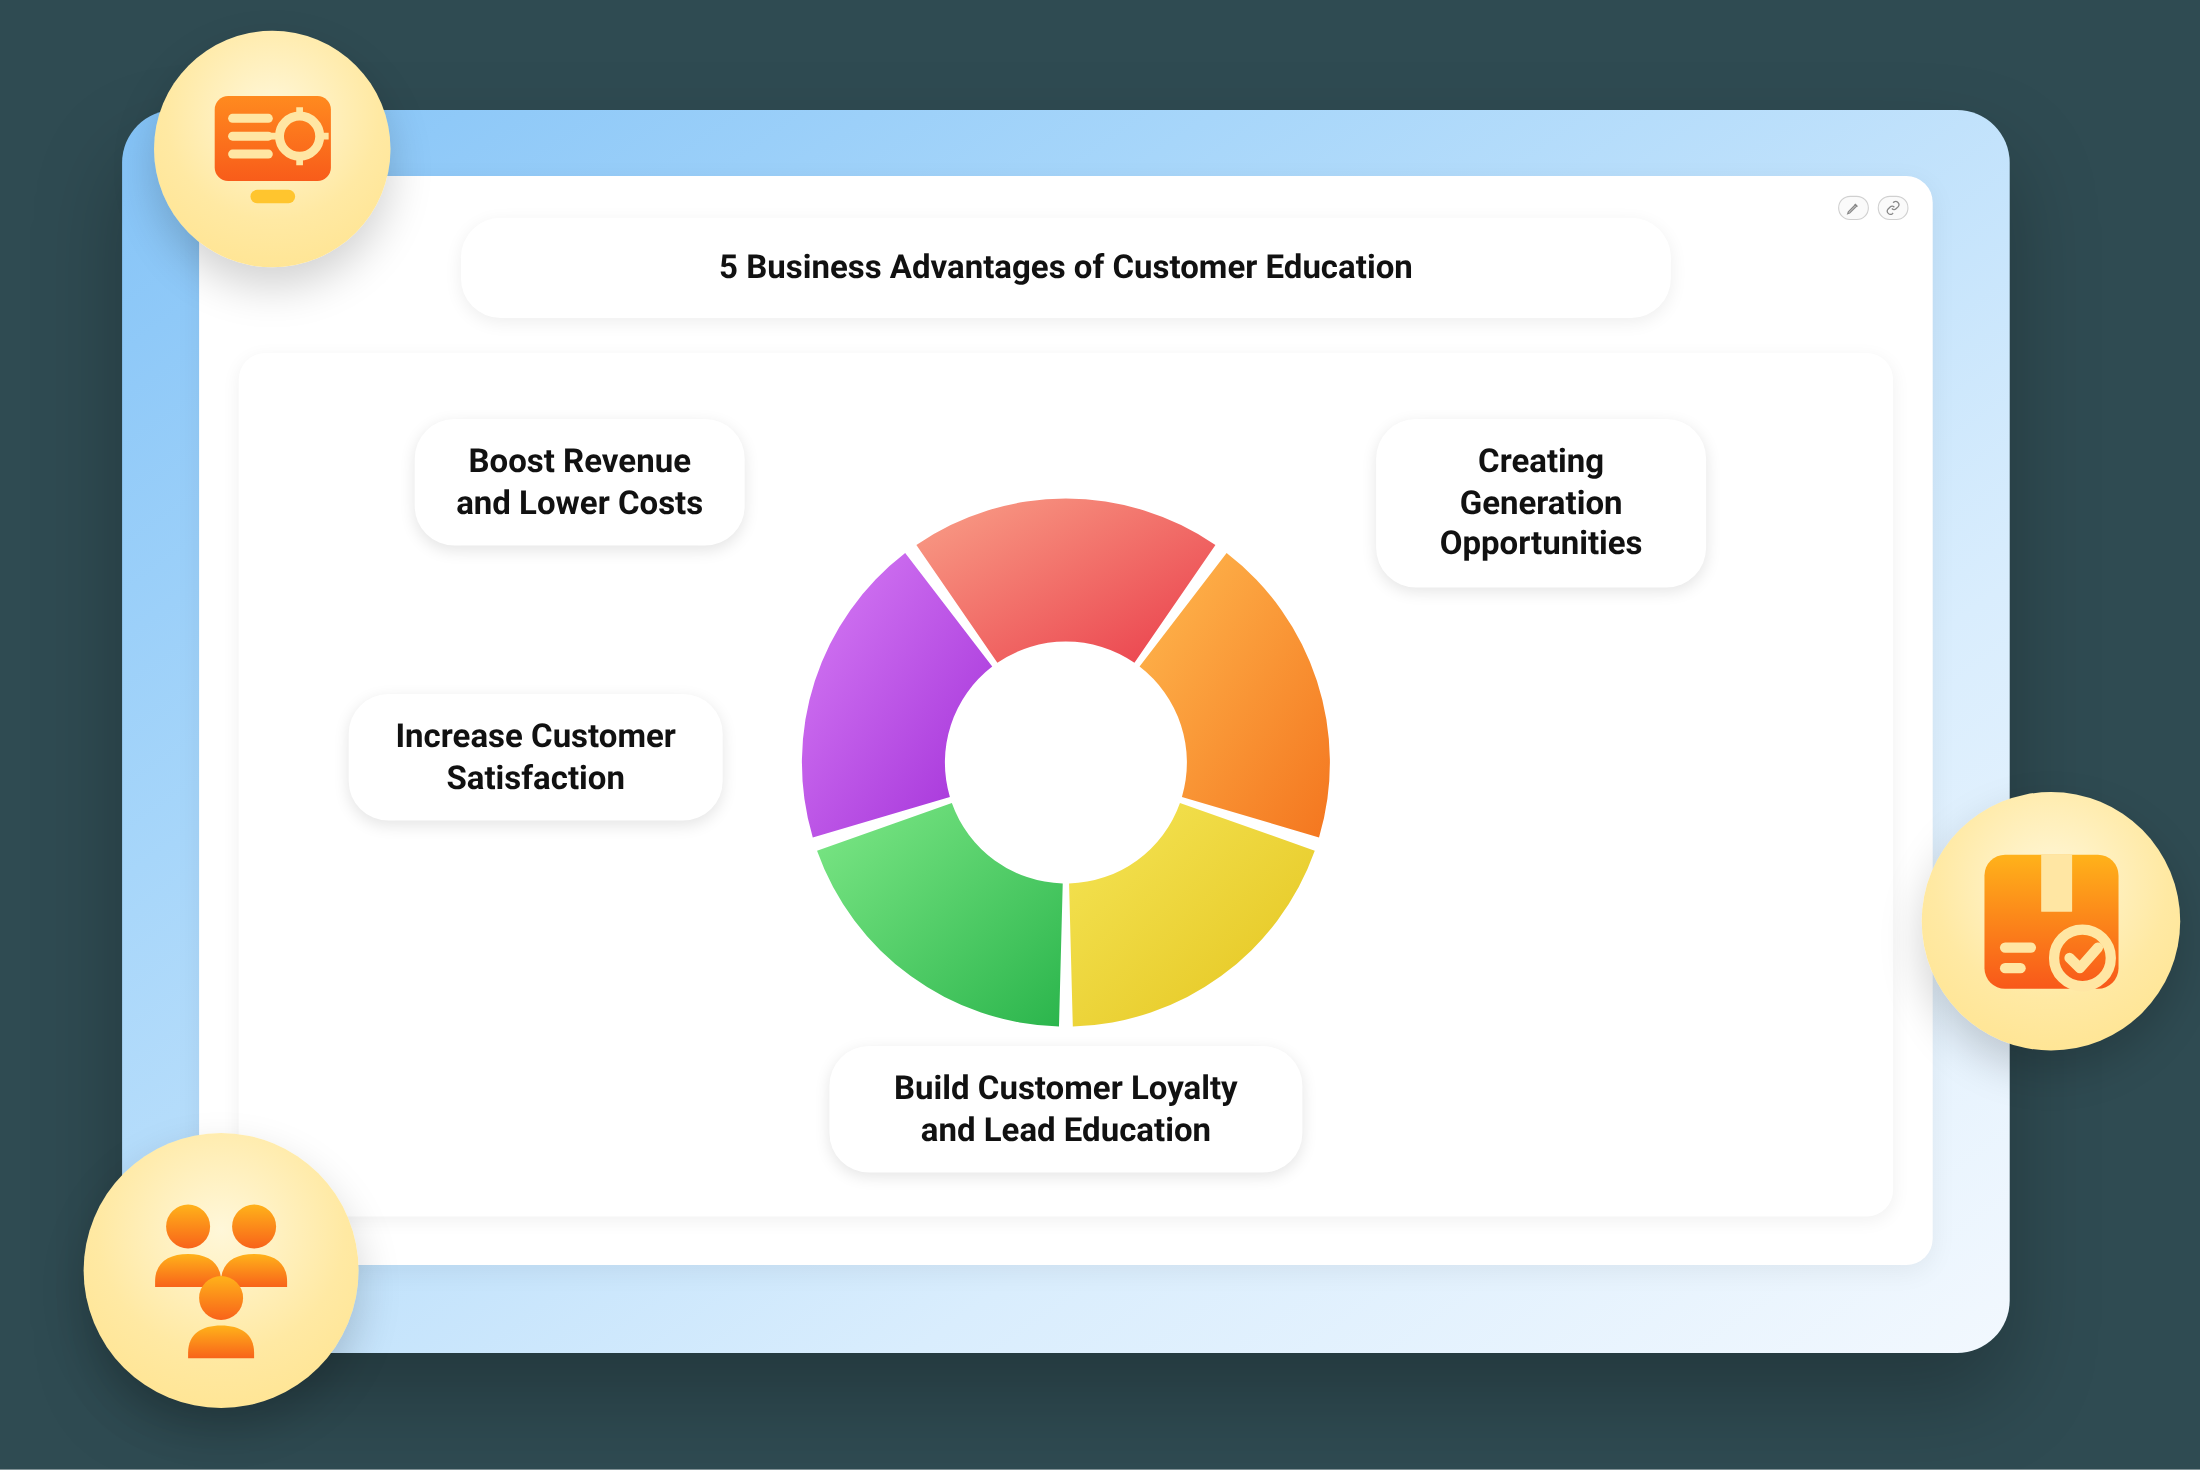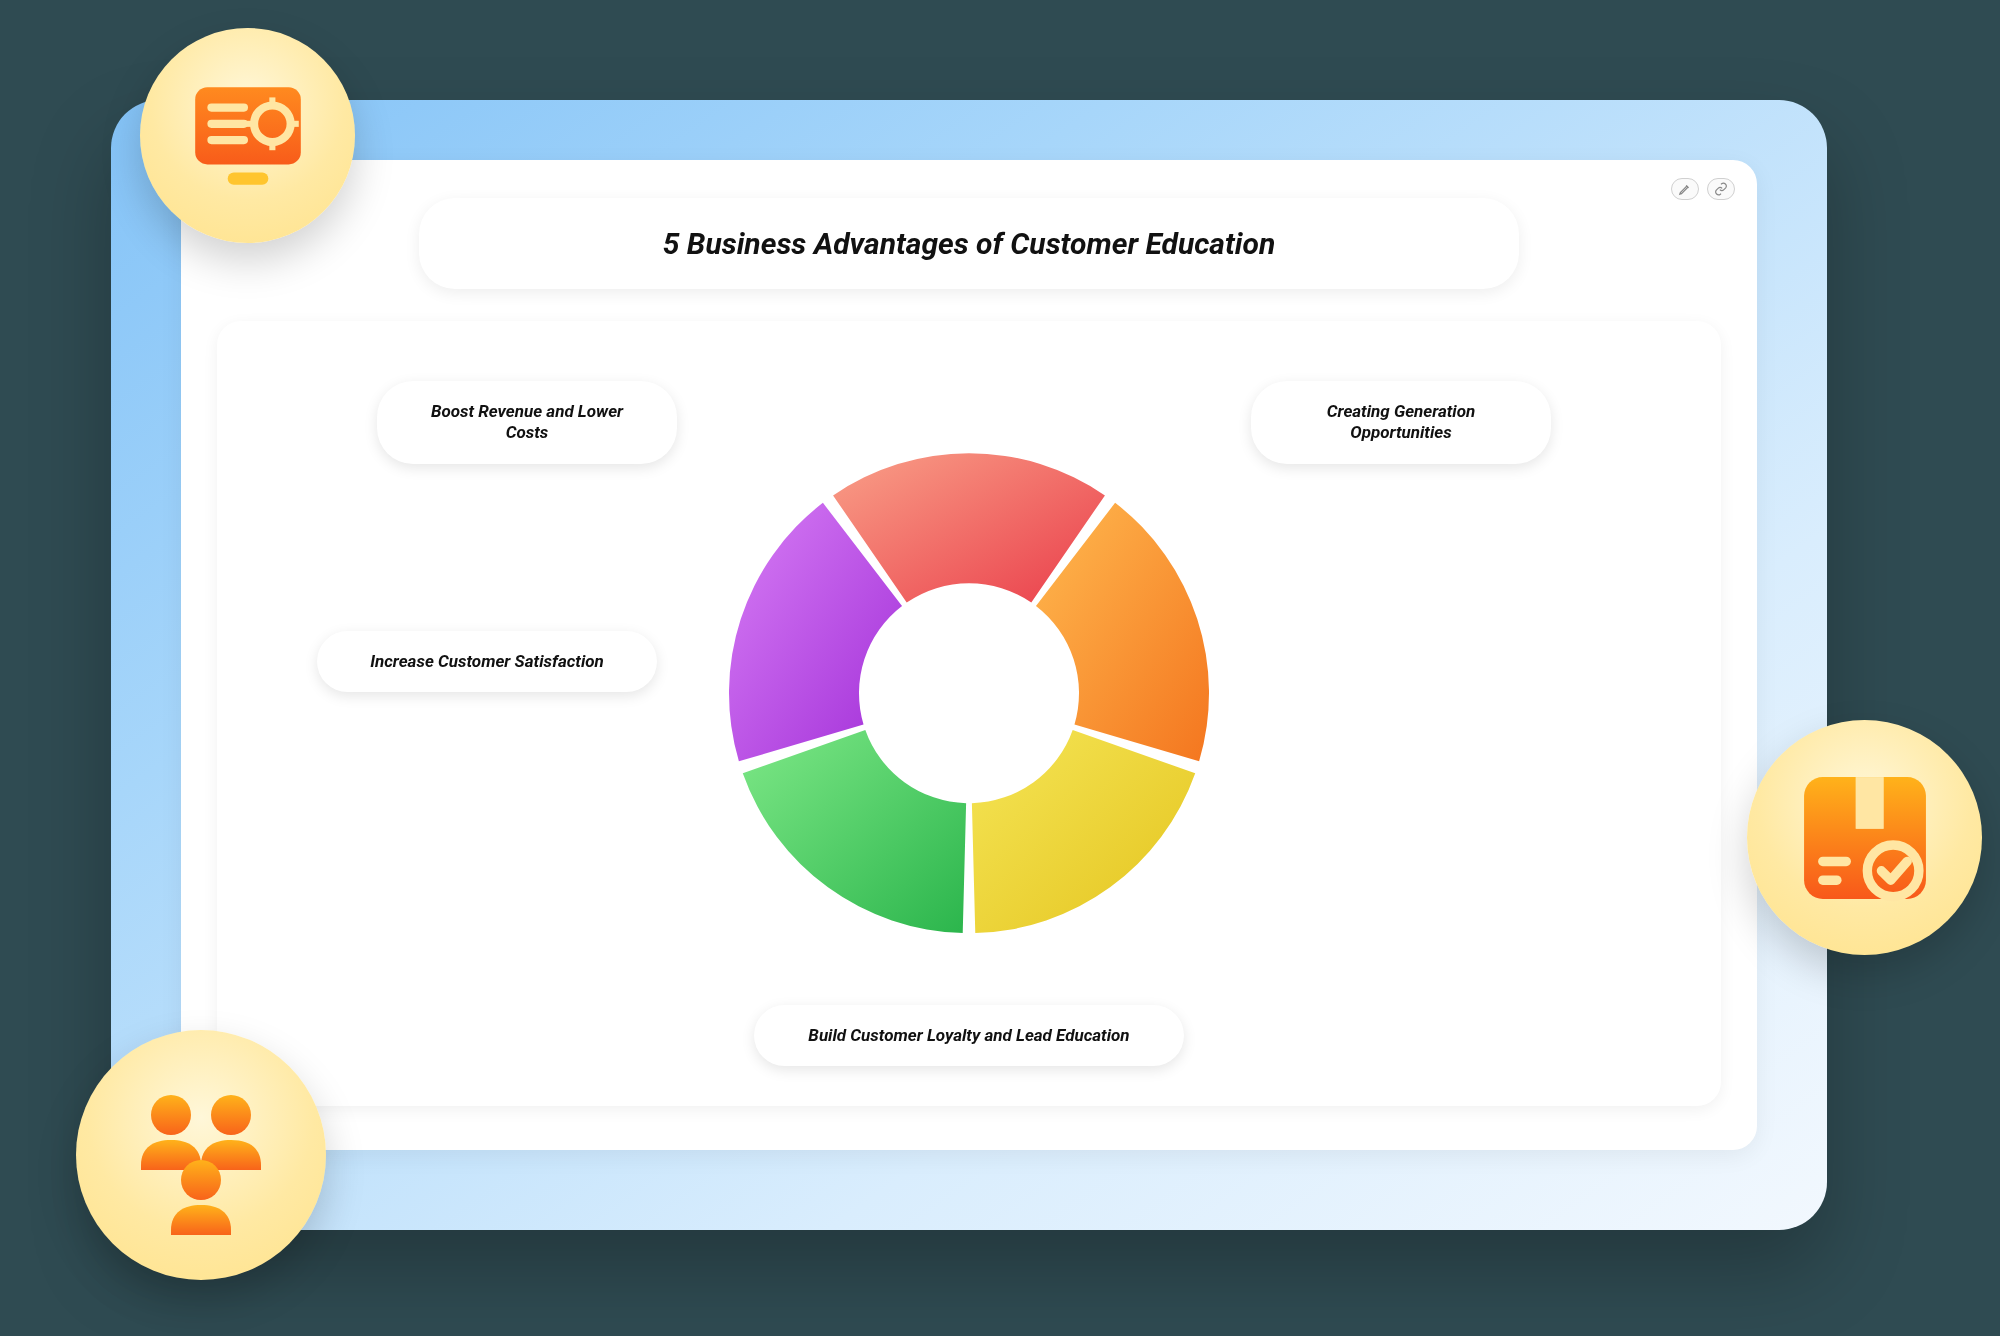--- a/index.html
+++ b/index.html
@@ -25,21 +25,20 @@
   .window {
     width: 100%;
     height: 100%;
     background: #ffffff;
     border-radius: 24px;
     box-shadow: 0 6px 24px rgba(0,0,0,0.06);
     position: relative;
     padding: 26px 36px 44px;
     display: flex;
     flex-direction: column;
-    font-style: italic;
   }
   .window-controls {
     position: absolute;
     top: 18px;
     right: 22px;
     display: flex;
     gap: 8px;
   }
   .win-btn {
     width: 28px;
@@ -79,21 +78,21 @@
     transform: translate(-50%, -54%);
     width: 520px;
     height: 520px;
   }
   .label {
     position: absolute;
     background: #fff;
     border-radius: 36px;
     box-shadow: 0 4px 14px rgba(0,0,0,0.10);
     padding: 20px 34px;
-    font-size: 17px;
+    font-size: 30px;
     font-weight: 700;
     color: #111;
     text-align: center;
     line-height: 1.25;
   }
   .label-tl { left: 160px;  top: 60px;  width: 300px; }
   .label-tr { right: 170px; top: 60px;  width: 300px; }
   .label-r  { right: 120px; top: 330px; width: 340px; }
   .label-l  { left: 100px;  top: 310px; width: 340px; }
   .label-b  { left: 50%; bottom: 40px; transform: translateX(-50%); width: 430px; }

